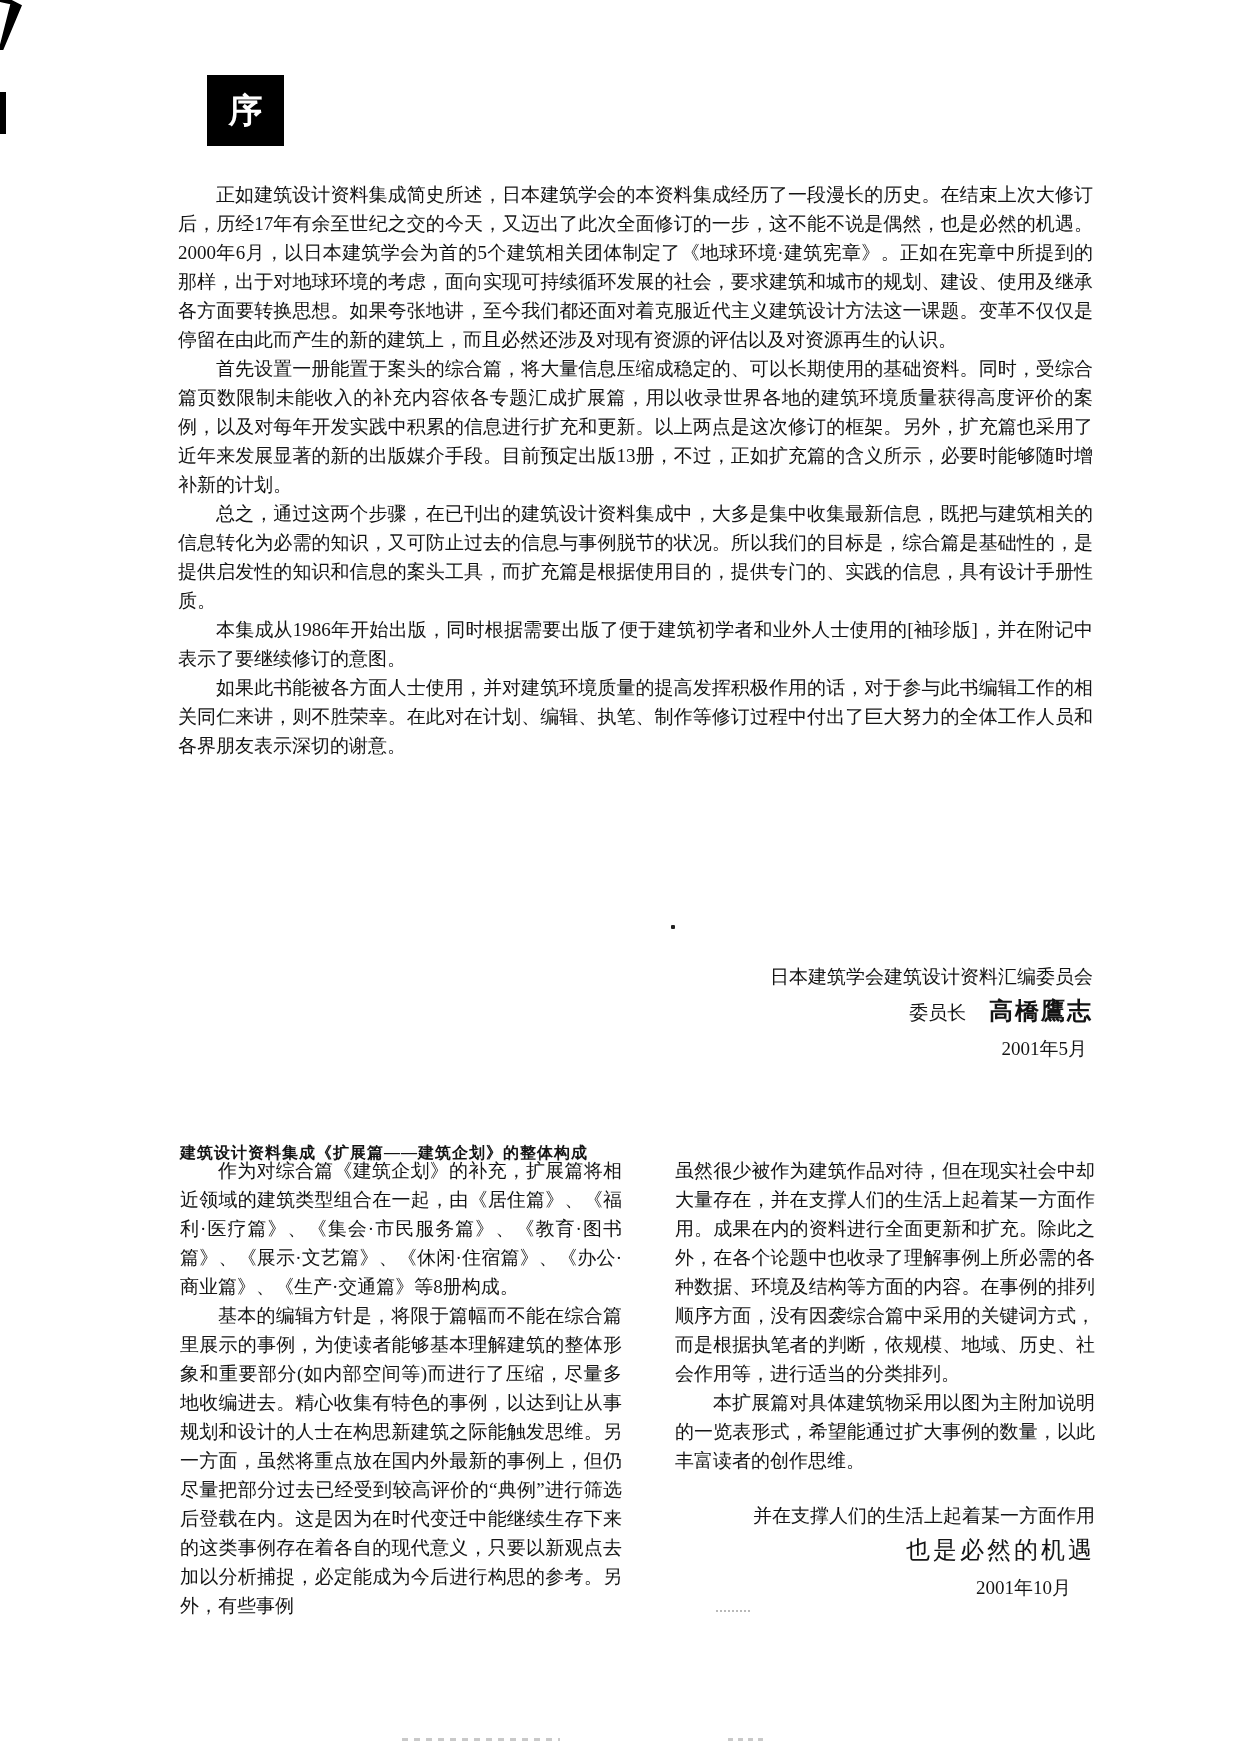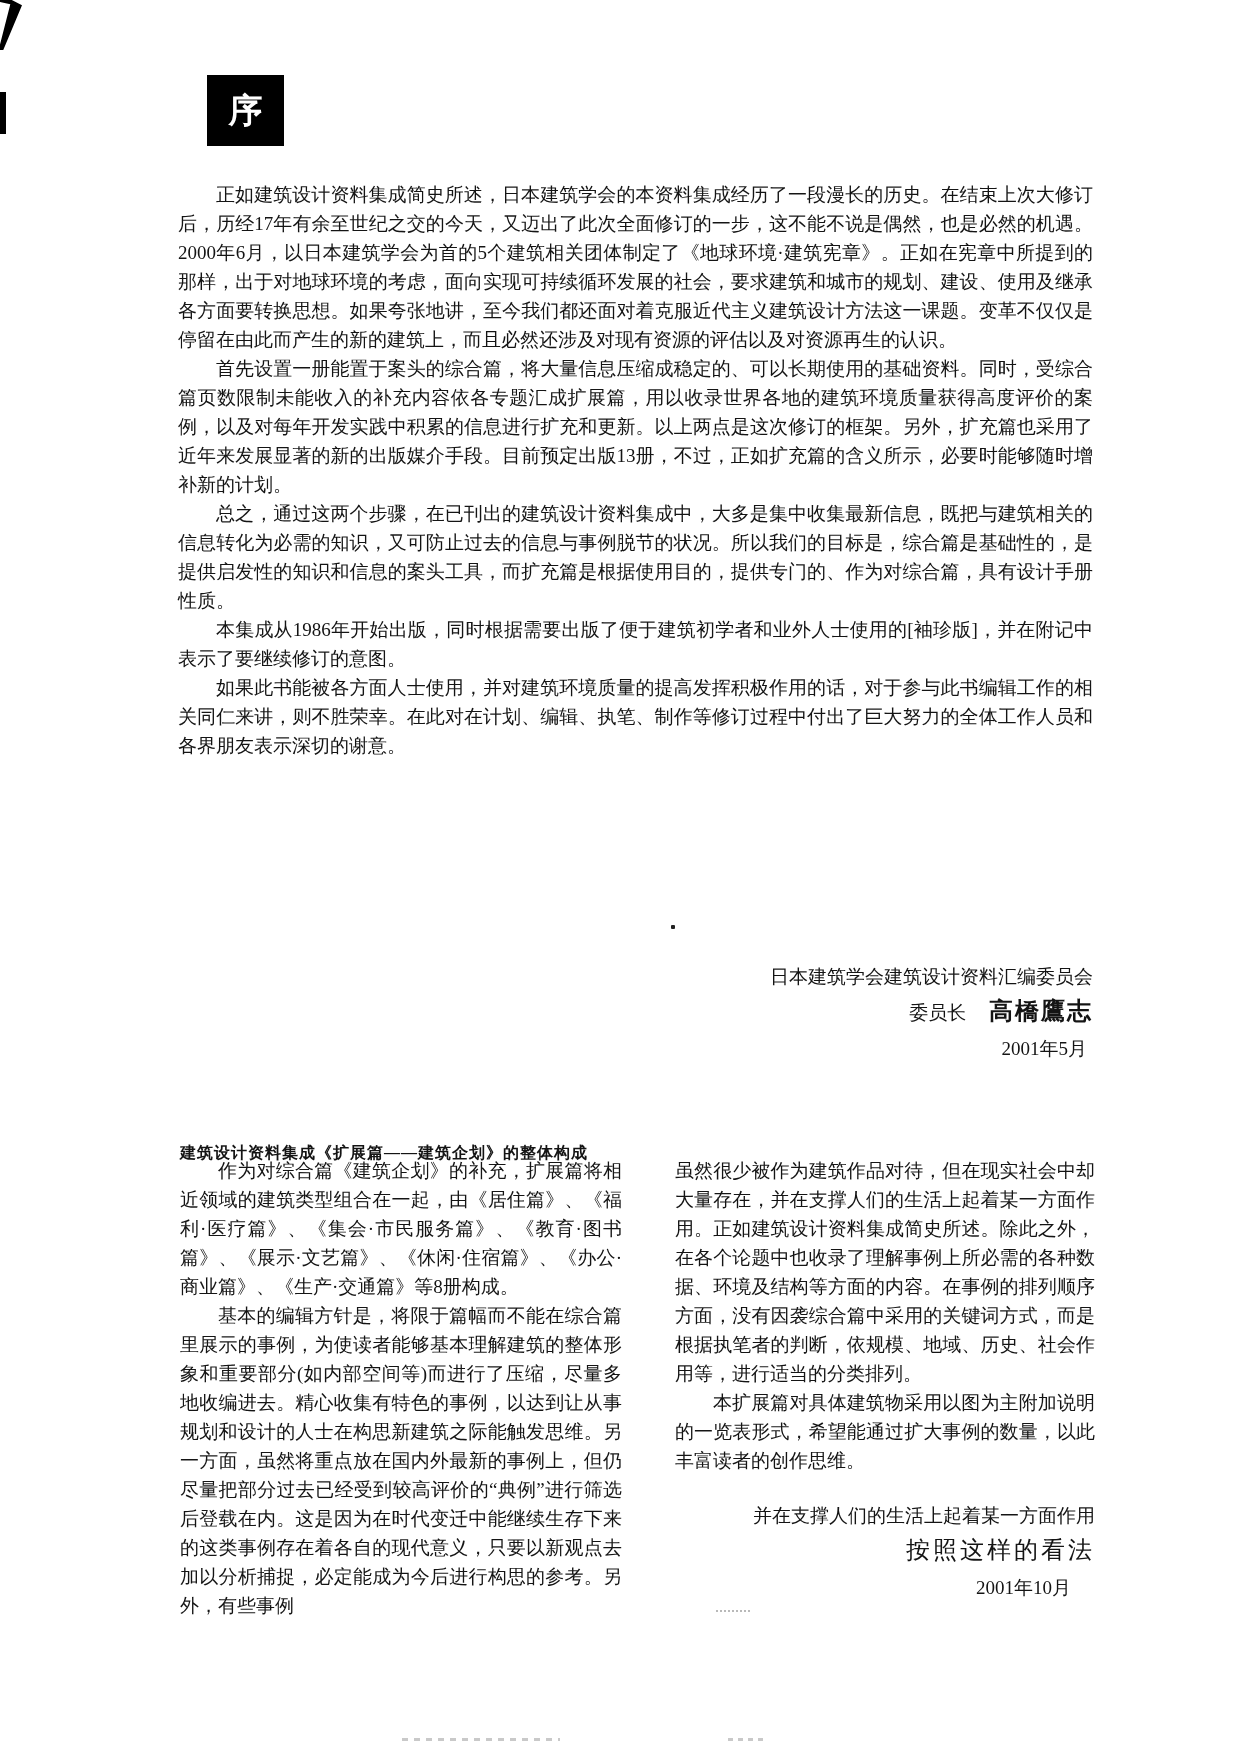--- a/index.html
+++ b/index.html
@@ -86,21 +86,21 @@
 <div class="bottom-smudge-1"></div>
 <div class="bottom-smudge-2"></div>
 
 <div class="seal-box">
   <span>序</span>
 </div>
 
 <div class="preface">
   <p>正如建筑设计资料集成简史所述，日本建筑学会的本资料集成经历了一段漫长的历史。在结束上次大修订后，历经17年有余至世纪之交的今天，又迈出了此次全面修订的一步，这不能不说是偶然，也是必然的机遇。2000年6月，以日本建筑学会为首的5个建筑相关团体制定了《地球环境·建筑宪章》。正如在宪章中所提到的那样，出于对地球环境的考虑，面向实现可持续循环发展的社会，要求建筑和城市的规划、建设、使用及继承各方面要转换思想。如果夸张地讲，至今我们都还面对着克服近代主义建筑设计方法这一课题。变革不仅仅是停留在由此而产生的新的建筑上，而且必然还涉及对现有资源的评估以及对资源再生的认识。</p>
   <p>首先设置一册能置于案头的综合篇，将大量信息压缩成稳定的、可以长期使用的基础资料。同时，受综合篇页数限制未能收入的补充内容依各专题汇成扩展篇，用以收录世界各地的建筑环境质量获得高度评价的案例，以及对每年开发实践中积累的信息进行扩充和更新。以上两点是这次修订的框架。另外，扩充篇也采用了近年来发展显著的新的出版媒介手段。目前预定出版13册，不过，正如扩充篇的含义所示，必要时能够随时增补新的计划。</p>
-  <p>总之，通过这两个步骤，在已刊出的建筑设计资料集成中，大多是集中收集最新信息，既把与建筑相关的信息转化为必需的知识，又可防止过去的信息与事例脱节的状况。所以我们的目标是，综合篇是基础性的，是提供启发性的知识和信息的案头工具，而扩充篇是根据使用目的，提供专门的、作为对综合篇，具有设计手册性质。</p>
+  <p>总之，通过这两个步骤，在已刊出的建筑设计资料集成中，大多是集中收集最新信息，既把与建筑相关的信息转化为必需的知识，又可防止过去的信息与事例脱节的状况。所以我们的目标是，综合篇是基础性的，是提供启发性的知识和信息的案头工具，而扩充篇是根据使用目的，提供专门的、实践的信息，具有设计手册性质。</p>
   <p>本集成从1986年开始出版，同时根据需要出版了便于建筑初学者和业外人士使用的[袖珍版]，并在附记中表示了要继续修订的意图。</p>
   <p>如果此书能被各方面人士使用，并对建筑环境质量的提高发挥积极作用的话，对于参与此书编辑工作的相关同仁来讲，则不胜荣幸。在此对在计划、编辑、执笔、制作等修订过程中付出了巨大努力的全体工作人员和各界朋友表示深切的谢意。</p>
 </div>
 
 <div class="sig1">
   <div>日本建筑学会建筑设计资料汇编委员会</div>
   <div class="sig-name-line">
     <span class="sig-role">委员长</span>
     <span class="sig-name">高橋鷹志</span>
   </div>
@@ -108,21 +108,21 @@
 </div>
 
 <div class="section-heading">建筑设计资料集成《扩展篇——建筑企划》的整体构成</div>
 
 <div class="columns">
   <div class="col-left">
     <p>作为对综合篇《建筑企划》的补充，扩展篇将相近领域的建筑类型组合在一起，由《居住篇》、《福利·医疗篇》、《集会·市民服务篇》、《教育·图书篇》、《展示·文艺篇》、《休闲·住宿篇》、《办公·商业篇》、《生产·交通篇》等8册构成。</p>
     <p>基本的编辑方针是，将限于篇幅而不能在综合篇里展示的事例，为使读者能够基本理解建筑的整体形象和重要部分(如内部空间等)而进行了压缩，尽量多地收编进去。精心收集有特色的事例，以达到让从事规划和设计的人士在构思新建筑之际能触发思维。另一方面，虽然将重点放在国内外最新的事例上，但仍尽量把部分过去已经受到较高评价的“典例”进行筛选后登载在内。这是因为在时代变迁中能继续生存下来的这类事例存在着各自的现代意义，只要以新观点去加以分析捕捉，必定能成为今后进行构思的参考。另外，有些事例</p>
   </div>
   <div class="col-right">
-    <p class="no-indent">虽然很少被作为建筑作品对待，但在现实社会中却大量存在，并在支撑人们的生活上起着某一方面作用。正如建筑设计资料集成简史所述。除此之外，在各个论题中也收录了理解事例上所必需的各种数据、环境及结构等方面的内容。在事例的排列顺序方面，没有因袭综合篇中采用的关键词方式，而是根据执笔者的判断，依规模、地域、历史、社会作用等，进行适当的分类排列。</p>
+    <p class="no-indent">虽然很少被作为建筑作品对待，但在现实社会中却大量存在，并在支撑人们的生活上起着某一方面作用。成果在内的资料进行全面更新和扩充。除此之外，在各个论题中也收录了理解事例上所必需的各种数据、环境及结构等方面的内容。在事例的排列顺序方面，没有因袭综合篇中采用的关键词方式，而是根据执笔者的判断，依规模、地域、历史、社会作用等，进行适当的分类排列。</p>
     <p>本扩展篇对具体建筑物采用以图为主附加说明的一览表形式，希望能通过扩大事例的数量，以此丰富读者的创作思维。</p>
     <div class="sig2">
       <div class="sig2-org">并在支撑人们的生活上起着某一方面作用</div>
-      <div class="sig2-division">按照这样的看法</div>
+      <div class="sig2-division">也是必然的机遇</div>
       <div class="sig2-date">2001年10月</div>
     </div>
   </div>
 </div>
 
 </body></html>

